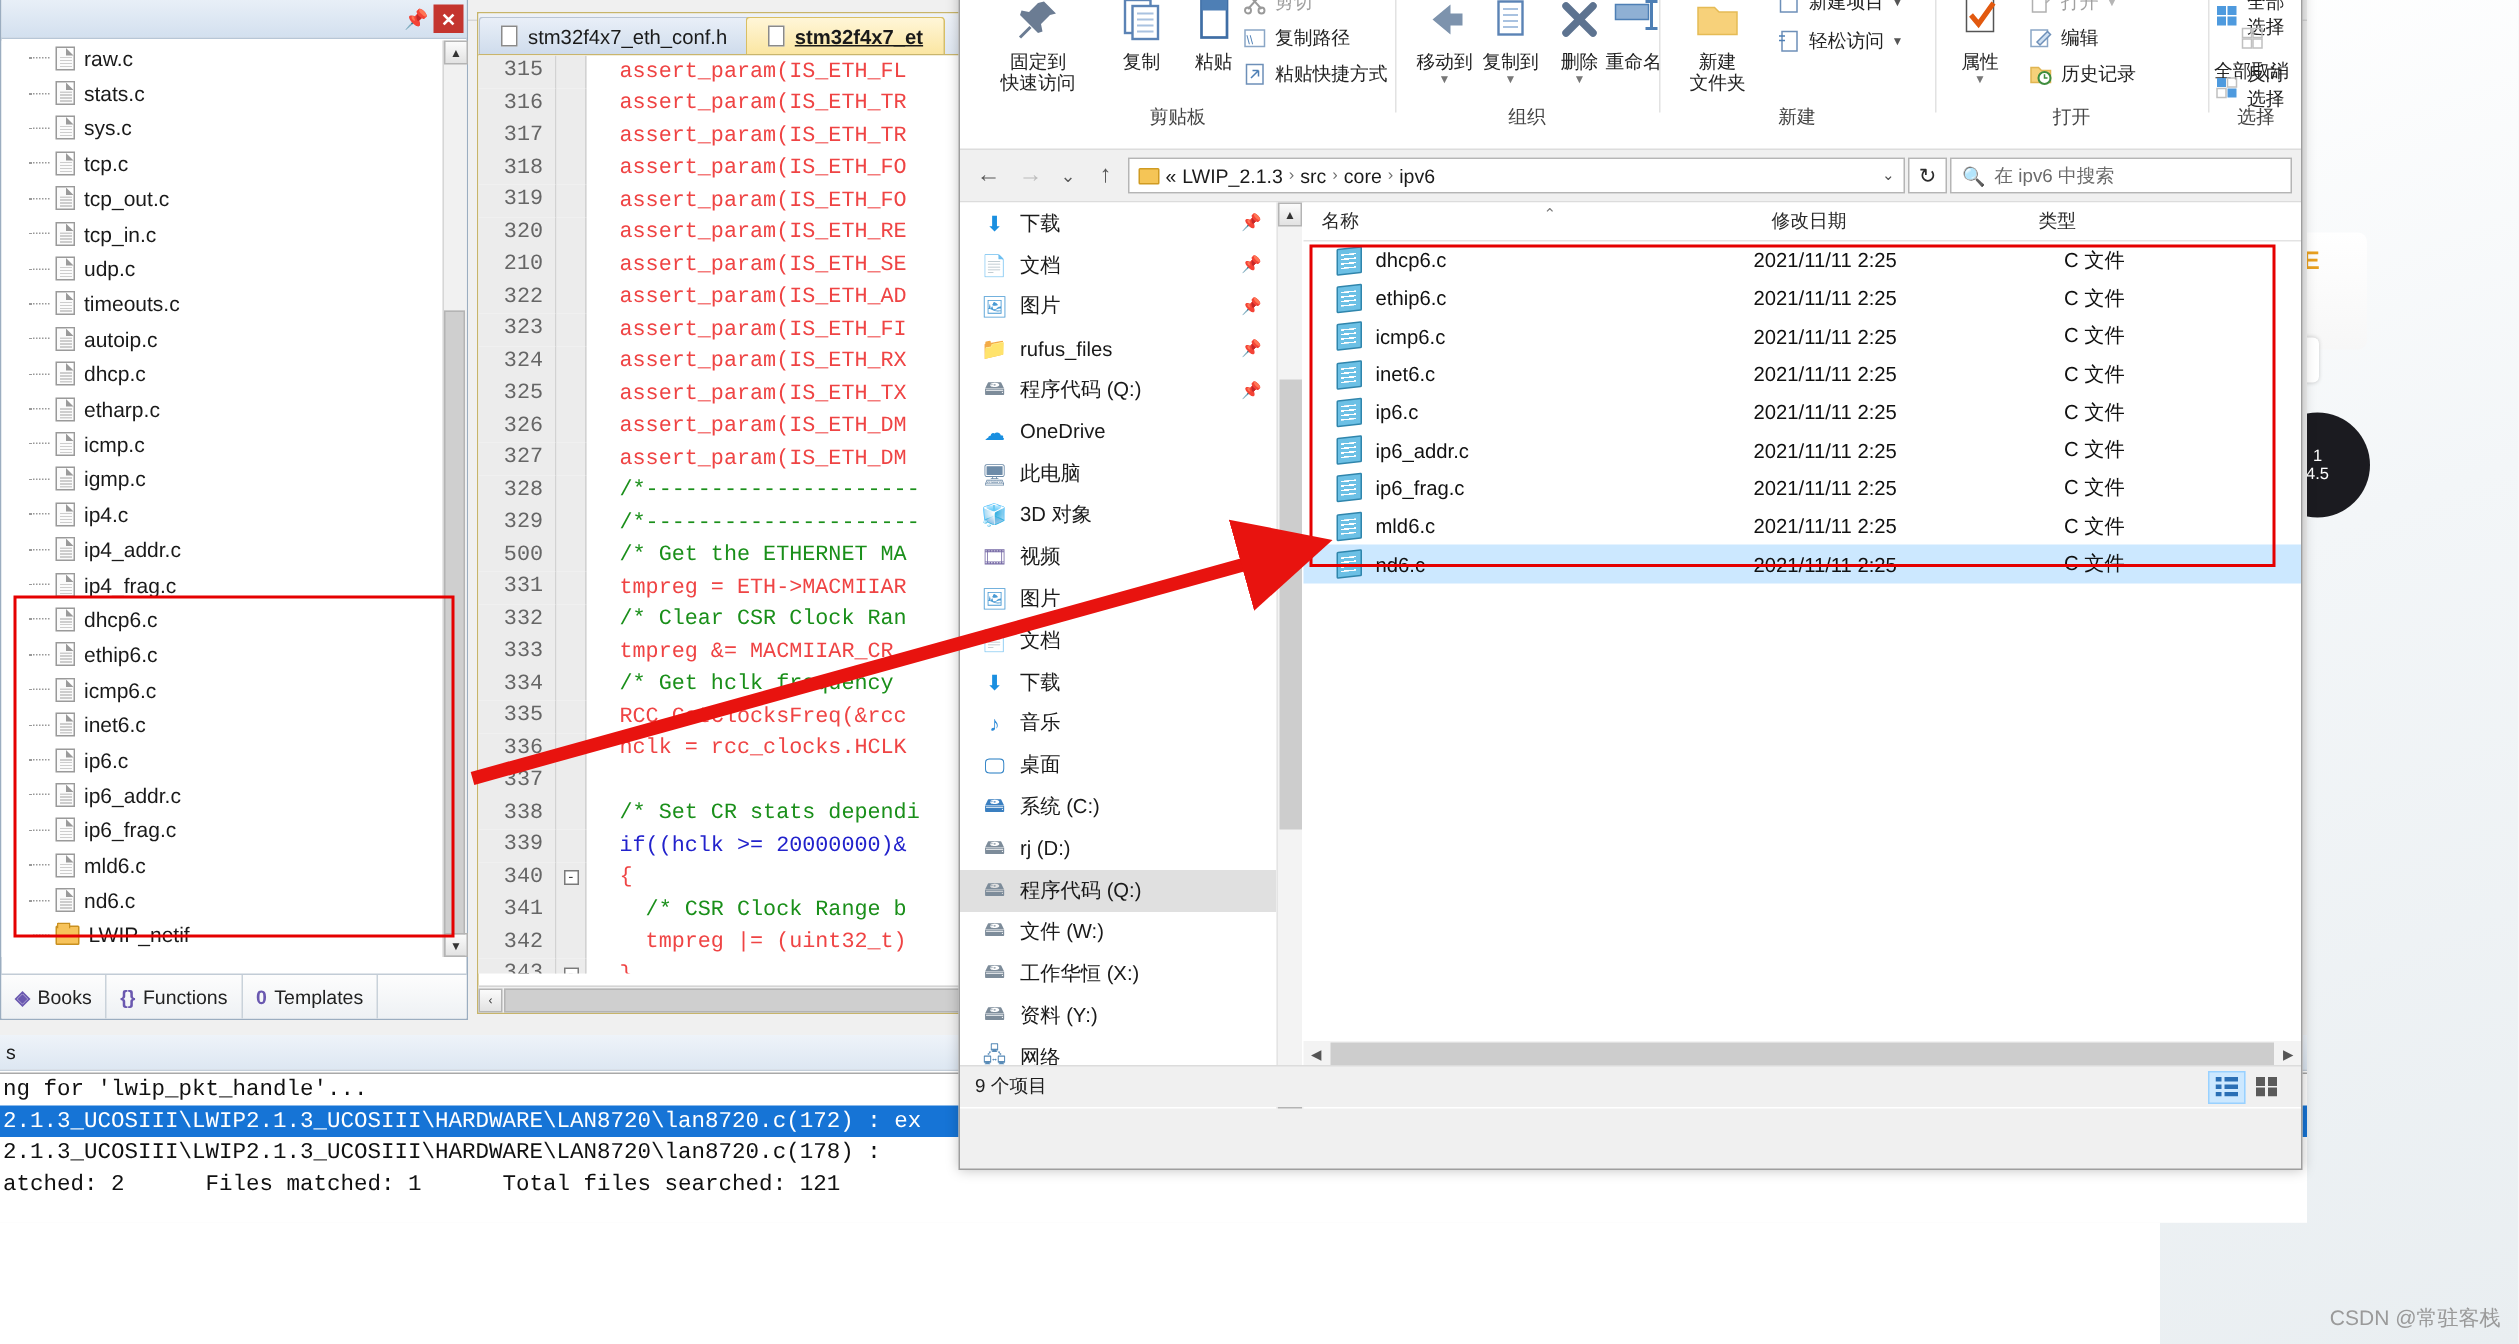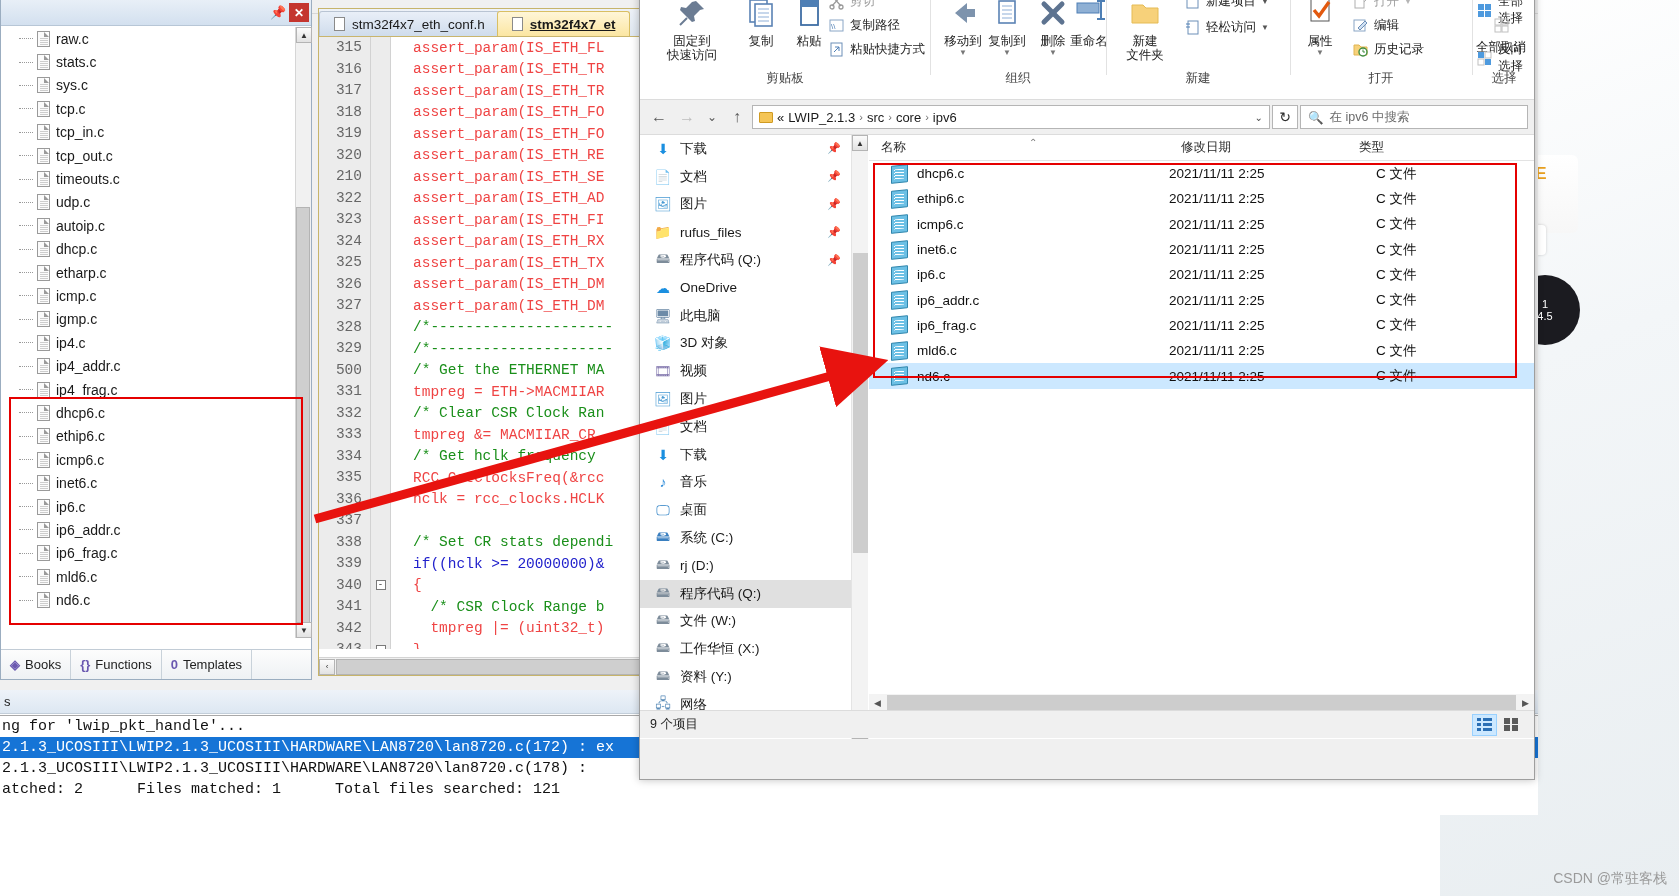--- a/index.html
+++ b/index.html
@@ -333,40 +333,40 @@
           <span>sys.c</span>
         </div>
         <div class="tree-row">
           <span class="dots"></span>
           <span class="file-ico lines"></span>
           <span>tcp.c</span>
         </div>
         <div class="tree-row">
           <span class="dots"></span>
           <span class="file-ico lines"></span>
+          <span>tcp_out.c</span>
+        </div>
+        <div class="tree-row">
+          <span class="dots"></span>
+          <span class="file-ico lines"></span>
           <span>tcp_in.c</span>
         </div>
         <div class="tree-row">
           <span class="dots"></span>
           <span class="file-ico lines"></span>
-          <span>tcp_out.c</span>
+          <span>udp.c</span>
         </div>
         <div class="tree-row">
           <span class="dots"></span>
           <span class="file-ico lines"></span>
           <span>timeouts.c</span>
         </div>
         <div class="tree-row">
           <span class="dots"></span>
           <span class="file-ico lines"></span>
-          <span>udp.c</span>
-        </div>
-        <div class="tree-row">
-          <span class="dots"></span>
-          <span class="file-ico lines"></span>
           <span>autoip.c</span>
         </div>
         <div class="tree-row">
           <span class="dots"></span>
           <span class="file-ico lines"></span>
           <span>dhcp.c</span>
         </div>
         <div class="tree-row">
           <span class="dots"></span>
           <span class="file-ico lines"></span>
@@ -434,20 +434,25 @@
         </div>
         <div class="tree-row">
           <span class="dots"></span>
           <span class="file-ico lines"></span>
           <span>mld6.c</span>
         </div>
         <div class="tree-row">
           <span class="dots"></span>
           <span class="file-ico lines"></span>
           <span>nd6.c</span>
+        </div>
+        <div class="tree-row">
+          <span class="dots"></span>
+          <span class="folder-ico"></span>
+          <span>LWIP_netif</span>
         </div>
       </div>
     <div id="tree-scrollbar">
       <div class="sb-arrow">▲</div>
       <div id="tree-thumb"></div>
       <div class="sb-arrow" style="position:absolute;bottom:0;">▼</div>
     </div>
     <div id="red-box-tree"></div>
     <div id="proj-tabs">
         <div class="ptab">

